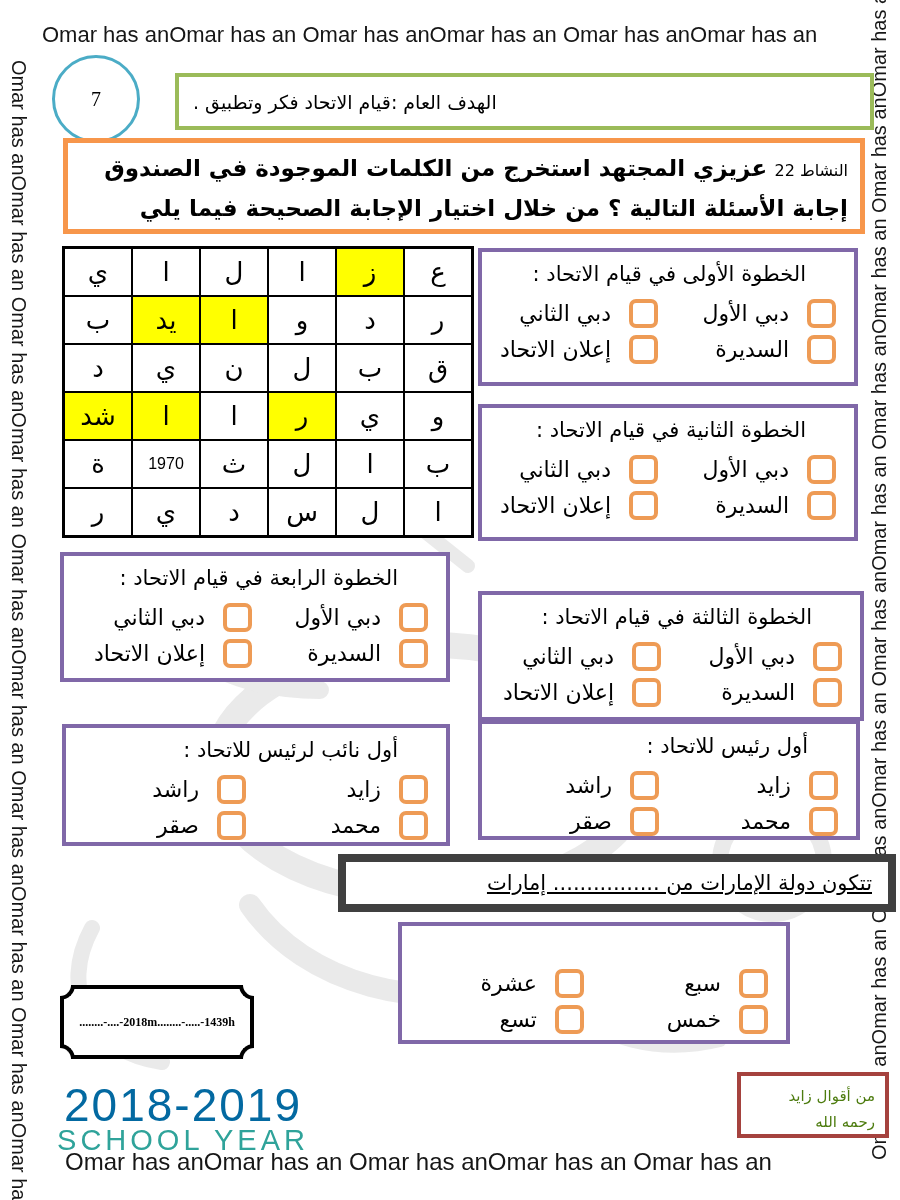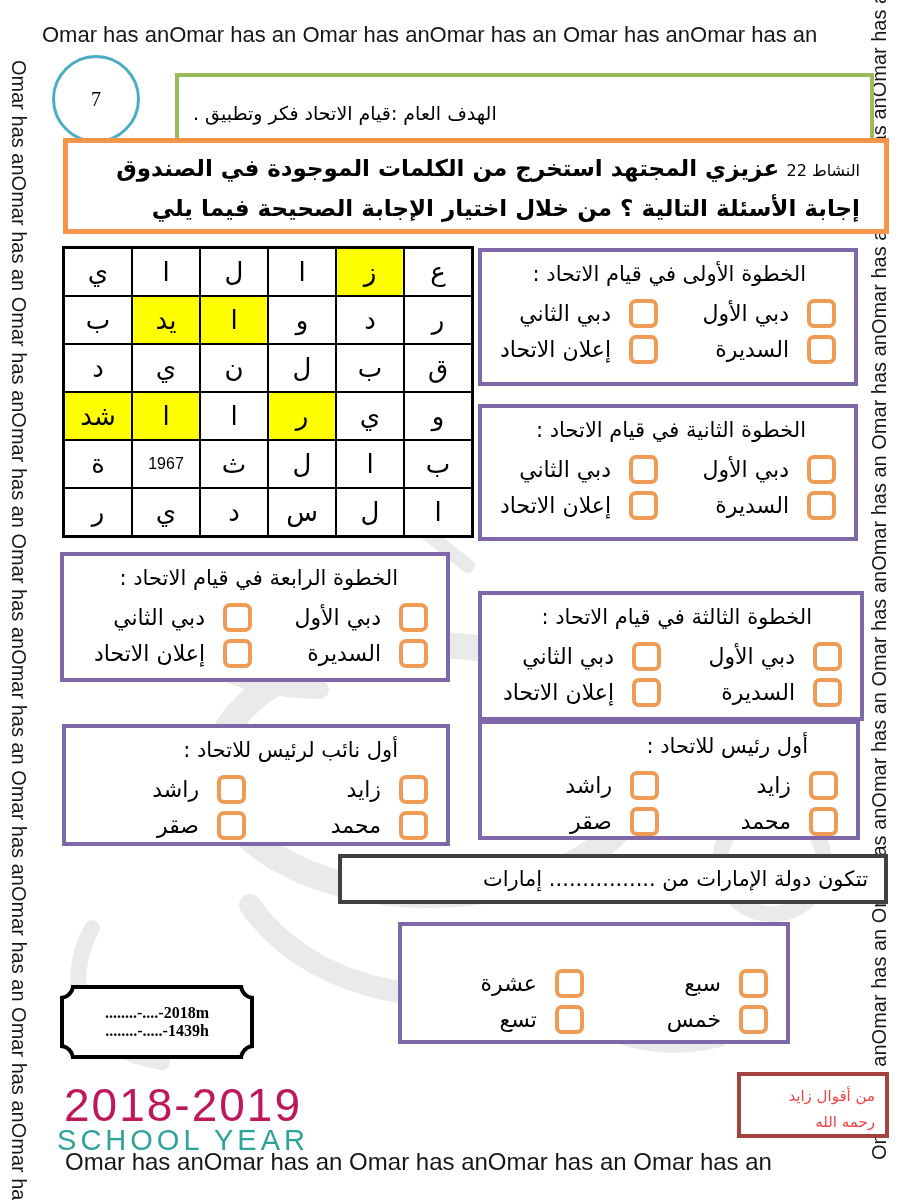--- a/index.html
+++ b/index.html
@@ -24,28 +24,28 @@
     border:3px solid #4BACC6; background:#fff;
     display:flex; align-items:center; justify-content:center;
     font-family:"Liberation Serif", serif; font-size:20px; color:#000;
   }
 
   
   .objective {
     left:175px; top:73px; width:663px; height:49px;
     border:4px solid #9BBB59; background:#fff;
     display:flex; align-items:center; justify-content:flex-end;
-    padding:11px 14px; direction:rtl; font-size:19px; color:#000;
+    padding:0 14px; direction:rtl; font-size:19px; color:#000;
   }
 
   
   .activity {
     left:63px; top:138px; width:768px; height:76px;
     border:5px solid #F7964B; background:#fff;
-    direction:rtl; text-align:right; padding:5px 24px;
+    direction:rtl; text-align:right; padding:5px 12px;
     font-size:23px; line-height:1.75; color:#000;
   }
   .activity .act-num { font-size:16px; font-weight:normal; }
   .activity .act-bold { font-weight:bold; }
 
   
   .grid {
     left:62px; top:246px;
     display:grid; grid-template-columns:repeat(6,68px); grid-auto-rows:48px;
     border:2px solid #000; background:#fff; width:max-content;
@@ -74,56 +74,56 @@
   .q2 { left:478px; top:404px; width:380px; height:137px; }
   .q3 { left:478px; top:552px; width:386px; height:130px;margin-top:39px; }
   .q4 { left:60px;  top:552px; width:390px; height:130px;padding-left:20px; }
   .q5 { left:62px;  top:724px; width:388px; height:122px; }
   .q6 { left:478px; top:720px; width:382px; height:120px; }
   .q7 { left:398px; top:922px; width:392px; height:122px; padding-top:36px; }
 
   
   .fillblank {
     left:338px; top:854px; width:510px; height:42px;
-    border:4px solid #404040; background:#fff; direction:rtl;
+    border:8px solid #404040; background:#fff; direction:rtl;
     display:flex; align-items:center; padding:0 16px;
-    font-size:21px; color:#000;
+    font-size:21px; color:#000;text-decoration:underline;
   }
 
   
   .plaque {
     left:60px; top:985px; width:186px; height:66px;
     border:4px solid #000; border-radius:10px; background:#fff;
-    display:flex; flex-direction:column; align-items:center; justify-content:center;
+    display:flex; align-items:center; justify-content:center;
     font-family:"Liberation Serif", serif; font-weight:bold;
-    font-size:16px; color:#000; direction:ltr;
+    font-size:12px; color:#000; direction:ltr;
   }
   .notch { position:absolute; width:15px; height:15px; background:#fff; box-sizing:border-box; }
   .notch.tl { top:-4px; left:-4px;  border-bottom-right-radius:100%; border-right:4px solid #000; border-bottom:4px solid #000; }
   .notch.tr { top:-4px; right:-4px; border-bottom-left-radius:100%;  border-left:4px solid #000;  border-bottom:4px solid #000; }
   .notch.bl { bottom:-4px; left:-4px;  border-top-right-radius:100%; border-right:4px solid #000; border-top:4px solid #000; }
   .notch.br { bottom:-4px; right:-4px; border-top-left-radius:100%;  border-left:4px solid #000;  border-top:4px solid #000; }
 
   
   .quote {
     left:282px; top:1052px; width:440px; direction:rtl; text-align:right;
     font-size:16px; font-weight:bold; line-height:1.6; color:#000;
   }
 
   
   .logo { left:38px; top:1082px; width:290px; text-align:center; font-family:"Liberation Sans", sans-serif; }
-  .logo .years { font-size:46px; line-height:1; color:#be185d; letter-spacing:2px; }
+  .logo .years { font-size:46px; line-height:1; color:#0369a1; letter-spacing:2px; }
   .logo .sy { font-size:29px; line-height:1; color:#2FA39A; letter-spacing:4px; margin-top:-2px; }
 
   
   .zayedbox {
     left:737px; top:1072px; width:152px; height:66px;
     border:4px solid #A5423E; background:#fff; direction:rtl;
     padding:8px 10px; box-sizing:border-box;
-    font-size:15px; line-height:1.7; color:#ef4444; text-align:right;
+    font-size:15px; line-height:1.7; color:#4d7c0f; text-align:right;
   }
 </style>
 </head>
 <body>
 
 <div class="page">
 
   <svg class="bgsvg" width="900" height="1200">
     <g fill="none" stroke="#d9d9d9" stroke-linecap="round" opacity="0.55">
       <path d="M115,285 L468,566" stroke-width="14"></path>
@@ -178,21 +178,21 @@
       <div class="gcell">ل</div>
       <div class="gcell">ب</div>
       <div class="gcell">ق</div>
       <div class="gcell hl">شد</div>
       <div class="gcell hl">ا</div>
       <div class="gcell">ا</div>
       <div class="gcell hl">ر</div>
       <div class="gcell">ي</div>
       <div class="gcell">و</div>
       <div class="gcell">ة</div>
-      <div class="gcell small">1967</div>
+      <div class="gcell small">1970</div>
       <div class="gcell">ث</div>
       <div class="gcell">ل</div>
       <div class="gcell">ا</div>
       <div class="gcell">ب</div>
       <div class="gcell">ر</div>
       <div class="gcell">ي</div>
       <div class="gcell">د</div>
       <div class="gcell">س</div>
       <div class="gcell">ل</div>
       <div class="gcell">ا</div>

